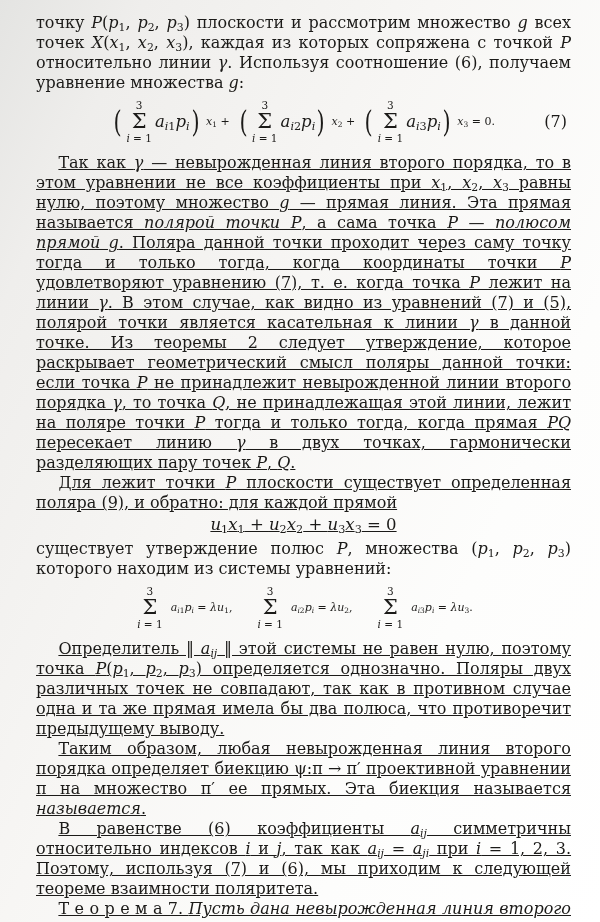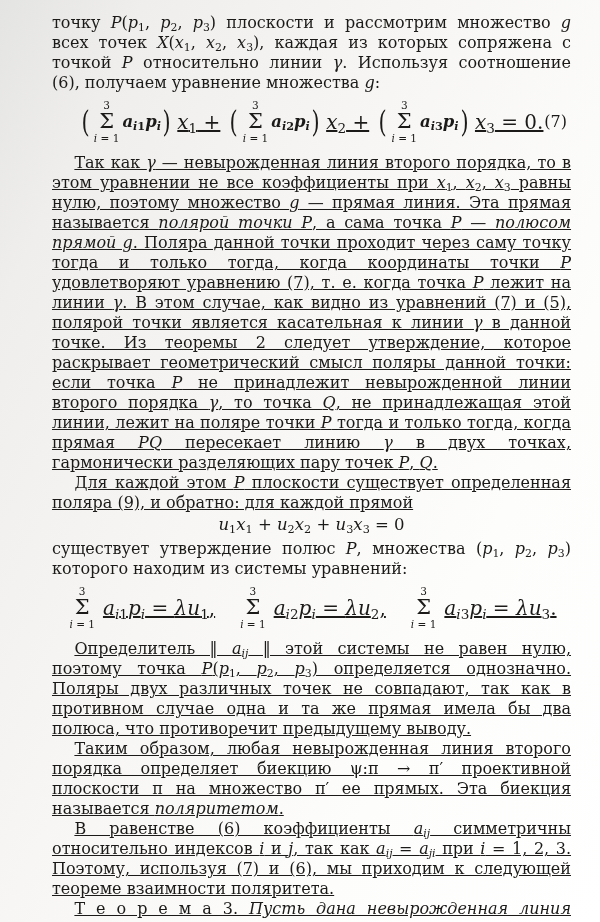--- a/index.html
+++ b/index.html
@@ -4,21 +4,21 @@
 <style>
   html, body { margin: 0; padding: 0; }
   body {
     width: 600px; height: 922px; overflow: hidden;
     background: #ffffff;
     font-family: "DejaVu Serif", "Liberation Serif", serif;
   }
   .page {
     box-sizing: border-box;
     width: 600px; height: 922px;
-    padding: 13px 29px 0 52px;
+    padding: 13px 29px 0 36px;
     background: linear-gradient(115deg, #e4e4e2 0%, #efeeec 14%, #f7f6f4 42%, #fdfdfc 72%, #ffffff 100%);
     color: #1b1a18;
     font-size: 16px;
     line-height: 20px;
     position: relative;
   }
   .para { margin: 0; text-align: justify; }
   .ind { text-indent: 1.4em; text-decoration: underline; }
   .it { font-style: italic; }
   .sb { font-size: 0.68em; vertical-align: -0.28em; line-height: 0; }
@@ -26,24 +26,24 @@
   
   .eq { display: flex; align-items: center; justify-content: center; position: relative; margin: 6px 0 8px; }
   .eq-row { display: inline-flex; align-items: center; }
   .grp { display: inline-flex; align-items: center; }
   .grp + .grp { margin-left: 8px; }
   .sys .grp + .grp { margin-left: 22px; }
   .paren { display: inline-block; font-size: 29px; font-weight: 300; line-height: 1; transform: scaleX(0.72); }
   .sum { display: inline-flex; flex-direction: column; align-items: center; margin: 0 3px; line-height: 1; }
   .sum .lim { font-size: 10.5px; line-height: 1.25; white-space: nowrap; }
   .sum .sigma { font-size: 21px; line-height: 0.95; }
-  .mbody { font-size: 16.5px; white-space: nowrap; font-weight: bold; }
-  .mtail { font-size: 20px; margin-left: 5px; white-space: nowrap; text-decoration: underline; }
+  .mbody { font-size: 16.5px; white-space: nowrap; }
+  .mtail { font-size: 11px; margin-left: 5px; white-space: nowrap; }
   .eq-num { position: absolute; right: 4px; top: 50%; transform: translateY(-50%); }
-  .eq-simple { margin: 2px 0 4px; font-size: 16.5px; }
+  .eq-simple { margin: 2px 0 4px; font-size: 16.5px; text-decoration: underline; }
 </style>
 </head>
 <body>
 
 <div class="page">
 
   <p class="para"><span>точку </span><span class="it">P</span><span>(</span><span class="it">p</span><span class="sb">1</span><span>, </span><span class="it">p</span><span class="sb">2</span><span>, </span><span class="it">p</span><span class="sb">3</span><span>) плоскости и рассмотрим множество </span><span class="it">g</span><span> всех точек </span><span class="it">X</span><span>(</span><span class="it">x</span><span class="sb">1</span><span>, </span><span class="it">x</span><span class="sb">2</span><span>, </span><span class="it">x</span><span class="sb">3</span><span>), каждая из которых сопряжена с точкой </span><span class="it">P</span><span> относительно линии </span><span class="it">γ</span><span>. Используя соотношение (6), получаем уравнение множества </span><span class="it">g</span><span>:</span></p>
 
   <div class="eq">
     <span class="eq-row">
@@ -79,21 +79,21 @@
         <span class="mbody"><span class="it">a</span><span class="it sb">i</span><span class="sb">3</span><span class="it">p</span><span class="it sb">i</span></span>
         <span class="paren">)</span>
         <span class="mtail"><span class="it">x</span><span class="sb">3</span><span> = 0.</span></span>
       </span>
     </span>
     <span class="eq-num">(7)</span>
   </div>
 
   <p class="para ind"><span>Так как </span><span class="it">γ</span><span> — невырожденная линия второго порядка, то в этом уравнении не все коэффициенты при </span><span class="it">x</span><span class="sb">1</span><span>, </span><span class="it">x</span><span class="sb">2</span><span>, </span><span class="it">x</span><span class="sb">3</span><span> равны нулю, поэтому множество </span><span class="it">g</span><span> — прямая линия. Эта прямая называется </span><span class="it">полярой точки P</span><span>, а сама точка </span><span class="it">P</span><span> — </span><span class="it">полюсом прямой g</span><span>. Поляра данной точки проходит через саму точку тогда и только тогда, когда координаты точки </span><span class="it">P</span><span> удовлетворяют уравнению (7), т. е. когда точка </span><span class="it">P</span><span> лежит на линии </span><span class="it">γ</span><span>. В этом случае, как видно из уравнений (7) и (5), полярой точки является касательная к линии </span><span class="it">γ</span><span> в данной точке. Из теоремы 2 следует утверждение, которое раскрывает геометрический смысл поляры данной точки: если точка </span><span class="it">P</span><span> не принадлежит невырожденной линии второго порядка </span><span class="it">γ</span><span>, то точка </span><span class="it">Q</span><span>, не принадлежащая этой линии, лежит на поляре точки </span><span class="it">P</span><span> тогда и только тогда, когда прямая </span><span class="it">PQ</span><span> пересекает линию </span><span class="it">γ</span><span> в двух точках, гармонически разделяющих пару точек </span><span class="it">P</span><span>, </span><span class="it">Q</span><span>.</span></p>
 
-  <p class="para ind"><span>Для каждой этом </span><span class="it">P</span><span> плоскости существует определенная поляра (9), и обратно: для каждой прямой</span></p>
+  <p class="para ind"><span>Для лежит точки </span><span class="it">P</span><span> плоскости существует определенная поляра (9), и обратно: для каждой прямой</span></p>
 
   <div class="eq eq-simple">
     <span><span class="it">u</span><span class="sb">1</span><span class="it">x</span><span class="sb">1</span><span> + </span><span class="it">u</span><span class="sb">2</span><span class="it">x</span><span class="sb">2</span><span> + </span><span class="it">u</span><span class="sb">3</span><span class="it">x</span><span class="sb">3</span><span> = 0</span></span>
   </div>
 
   <p class="para"><span>существует утверждение полюс </span><span class="it">P</span><span>, множества (</span><span class="it">p</span><span class="sb">1</span><span>, </span><span class="it">p</span><span class="sb">2</span><span>, </span><span class="it">p</span><span class="sb">3</span><span>) которого находим из системы уравнений:</span></p>
 
   <div class="eq sys">
     <span class="eq-row">
       <span class="grp">
@@ -118,19 +118,19 @@
           <span class="sigma">Σ</span>
           <span class="lim"><span class="it">i</span><span> = 1</span></span>
         </span>
         <span class="mtail"><span class="it">a</span><span class="it sb">i</span><span class="sb">3</span><span class="it">p</span><span class="it sb">i</span><span> = </span><span class="it">λu</span><span class="sb">3</span><span>.</span></span>
       </span>
     </span>
   </div>
 
   <p class="para ind"><span>Определитель ‖ </span><span class="it">a</span><span class="it sb">ij</span><span> ‖ этой системы не равен нулю, поэтому точка </span><span class="it">P</span><span>(</span><span class="it">p</span><span class="sb">1</span><span>, </span><span class="it">p</span><span class="sb">2</span><span>, </span><span class="it">p</span><span class="sb">3</span><span>) определяется однозначно. Поляры двух различных точек не совпадают, так как в противном случае одна и та же прямая имела бы два полюса, что противоречит предыдущему выводу.</span></p>
 
-  <p class="para ind"><span>Таким образом, любая невырожденная линия второго порядка определяет биекцию ψ:π → π′ проективной плоскости π на множество π′ ее прямых. Эта биекция называется </span><span class="it">поляритетом</span><span>.</span></p>
+  <p class="para ind"><span>Таким образом, любая невырожденная линия второго порядка определяет биекцию ψ:π → π′ проективной уравнении π на множество π′ ее прямых. Эта биекция называется </span><span class="it">называется</span><span>.</span></p>
 
   <p class="para ind"><span>В равенстве (6) коэффициенты </span><span class="it">a</span><span class="it sb">ij</span><span> симметричны относительно индексов </span><span class="it">i</span><span> и </span><span class="it">j</span><span>, так как </span><span class="it">a</span><span class="it sb">ij</span><span> = </span><span class="it">a</span><span class="it sb">ji</span><span> при </span><span class="it">i</span><span> = 1, 2, 3. Поэтому, используя (7) и (6), мы приходим к следующей теореме взаимности поляритета.</span></p>
 
-  <p class="para ind"><span>Т е о р е м а 3. </span><span class="it">Пусть дана невырожденная линия второго порядка. Если точка Q лежит на поляре точки P, то точка P лежит на поляре точки Q.</span></p>
+  <p class="para ind"><span>Т е о р е м а 7. </span><span class="it">Пусть дана невырожденная линия второго порядка. Если точка Q лежит на поляре точки P, то точка P лежит на поляре точки Q.</span></p>
 
 </div>
 
 </body></html>

